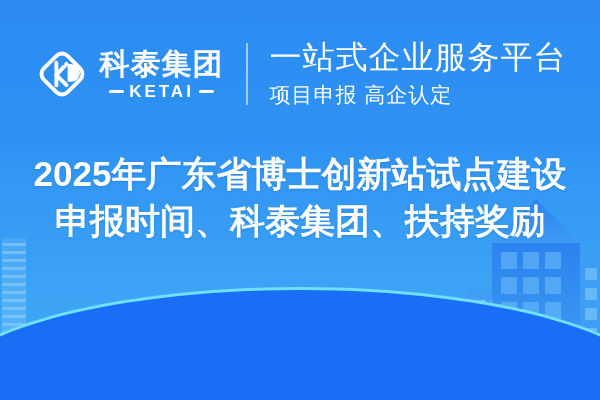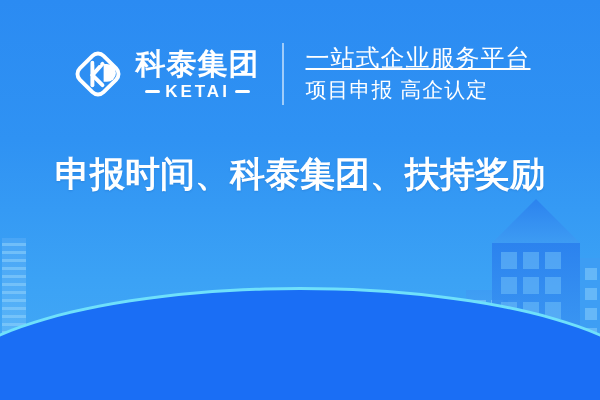--- a/index.html
+++ b/index.html
@@ -102,26 +102,25 @@
     flex: 0 0 2px;
   }
 
   .tagline {
     display: flex;
     flex-direction: column;
     justify-content: center;
   }
   .tagline-main {
     color: #ffffff;
-    font-size: 24px;
+    font-size: 32px;
     font-weight: 400;
     letter-spacing: 1px;
     line-height: 1.15;
     white-space: nowrap;
-    text-decoration: underline;
   }
   .tagline-sub {
     color: #ffffff;
     font-size: 21px;
     font-weight: 400;
     letter-spacing: 1px;
     margin-top: 5px;
     white-space: nowrap;
   }
 
@@ -255,16 +254,17 @@
     <div class="divider"></div>
 
     <div class="tagline">
       <div class="tagline-main">一站式企业服务平台</div>
       <div class="tagline-sub">项目申报 高企认定</div>
     </div>
 
   </div>
 
   <div class="title-block">
+    <div class="title-line">2025年广东省博士创新站试点建设</div>
     <div class="title-line">申报时间、科泰集团、扶持奖励</div>
   </div>
 
 </div>
 
 </body></html>

